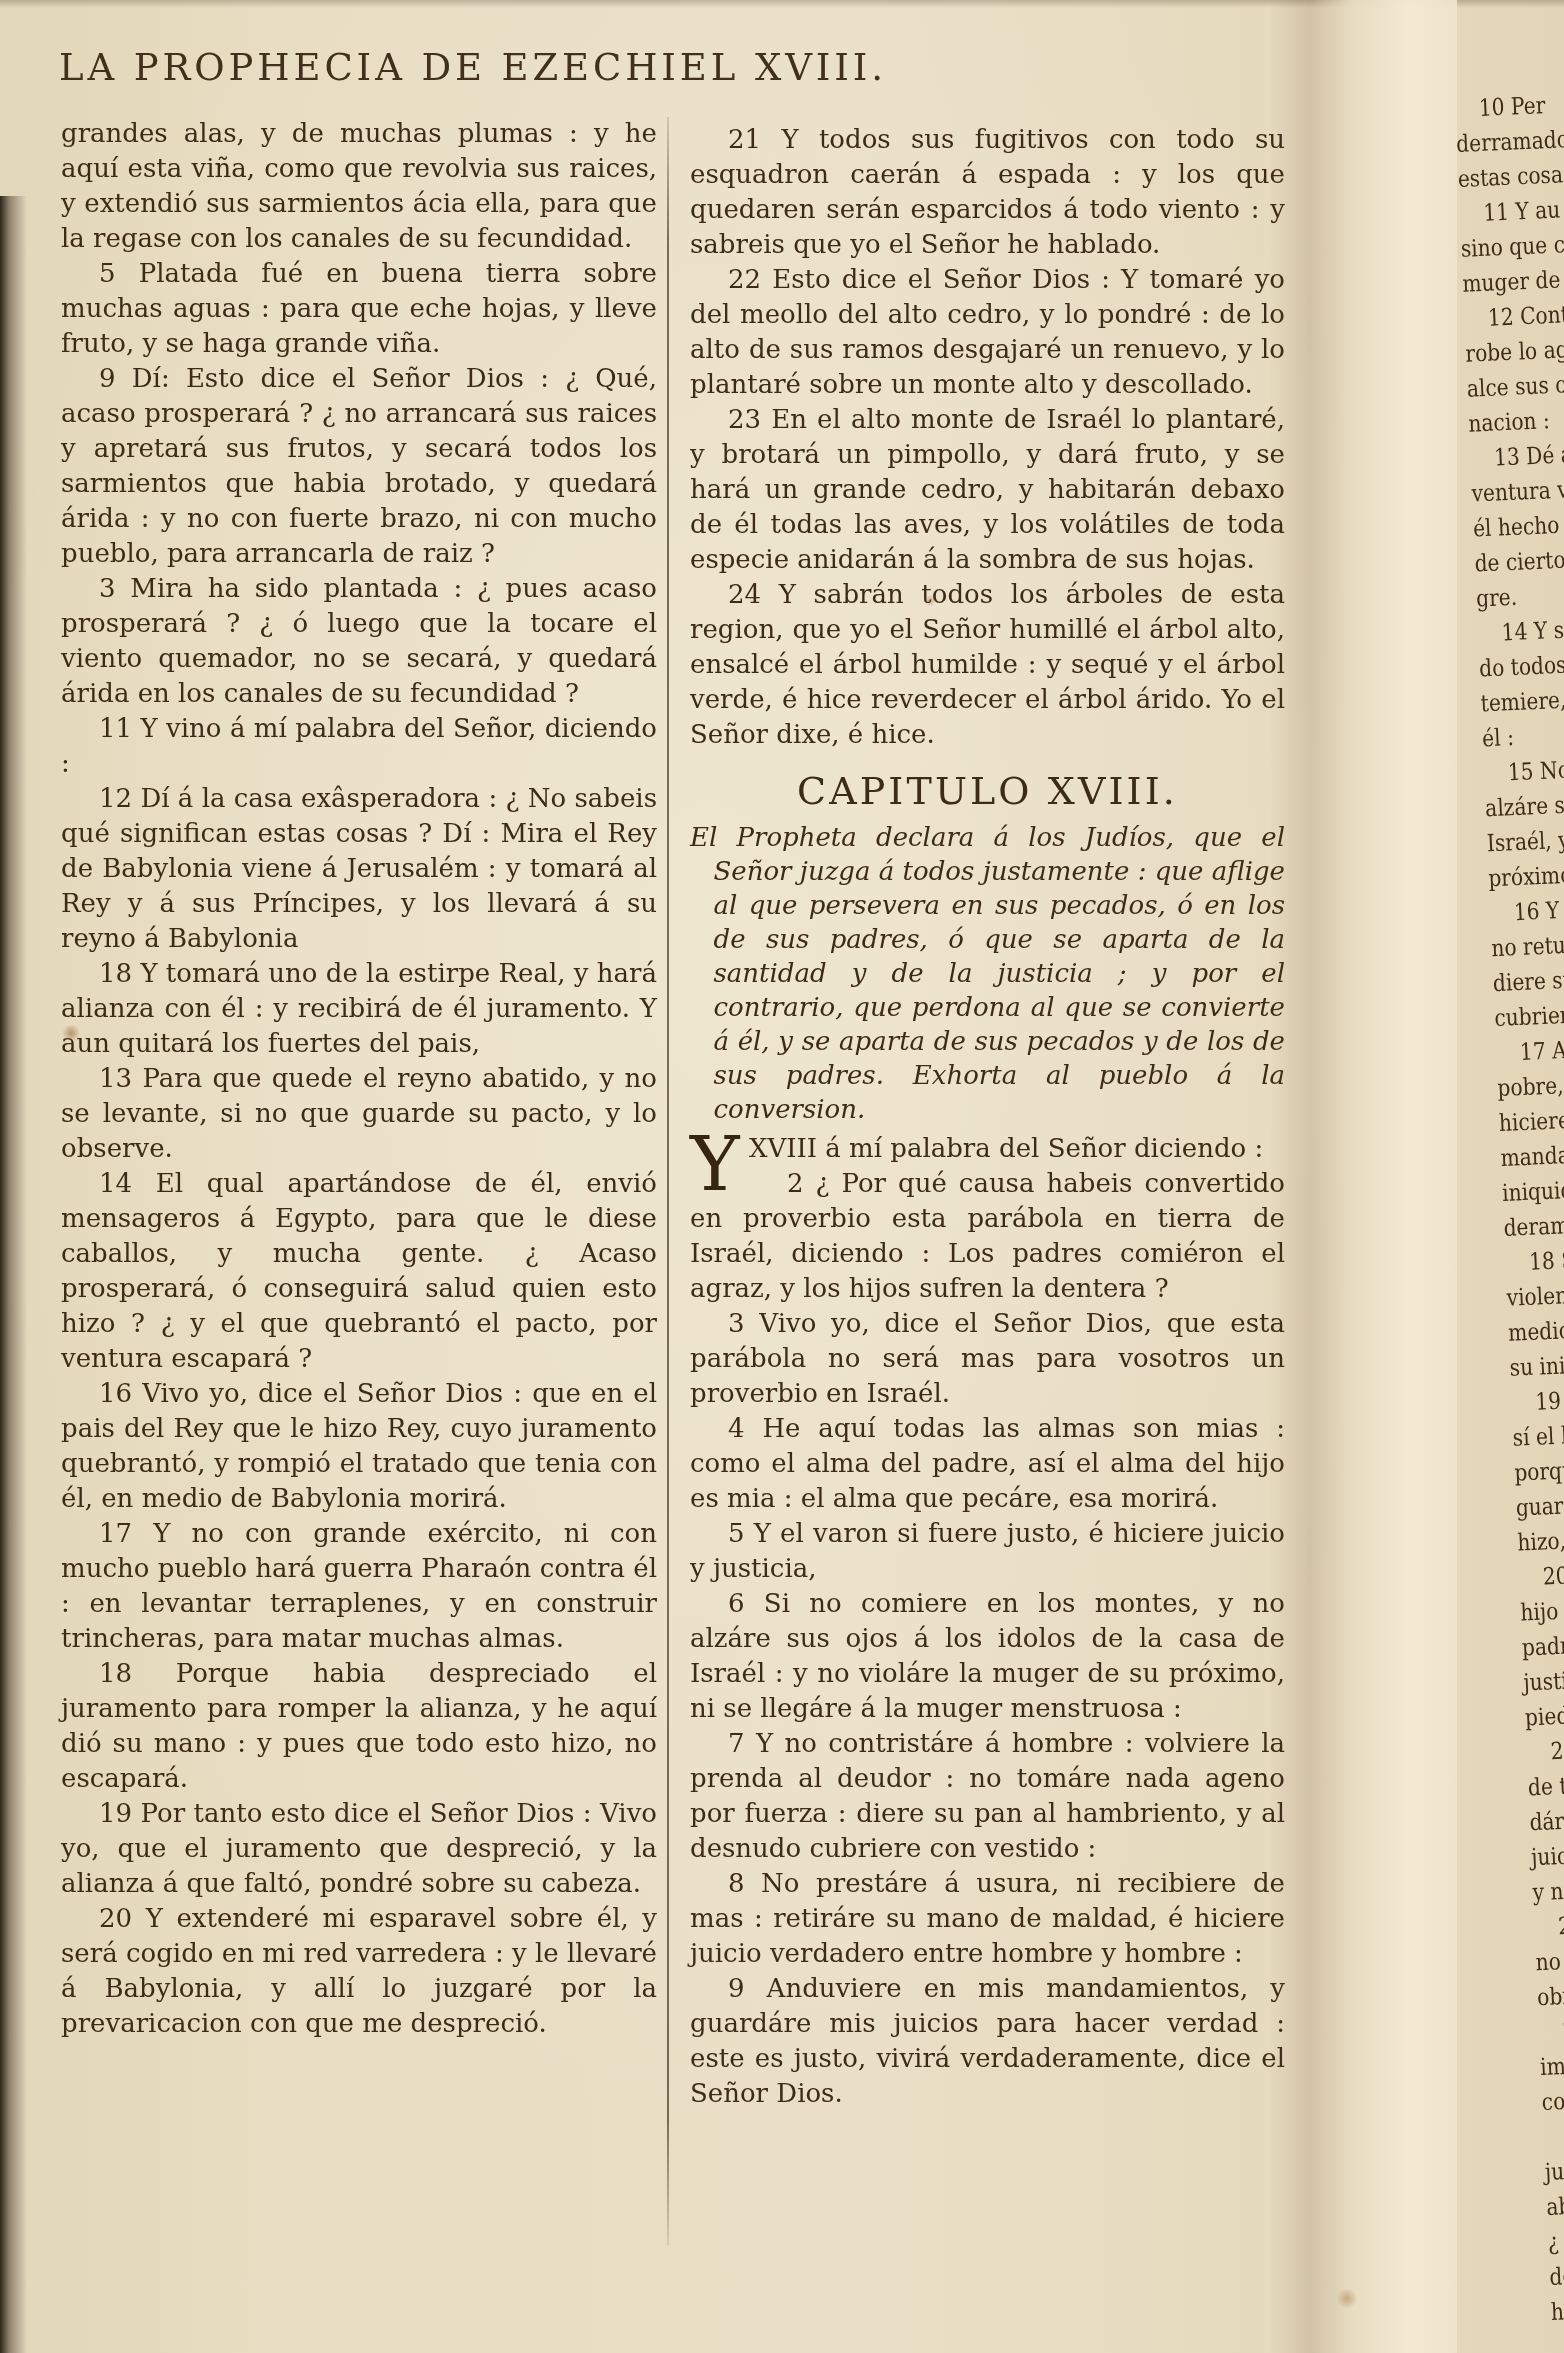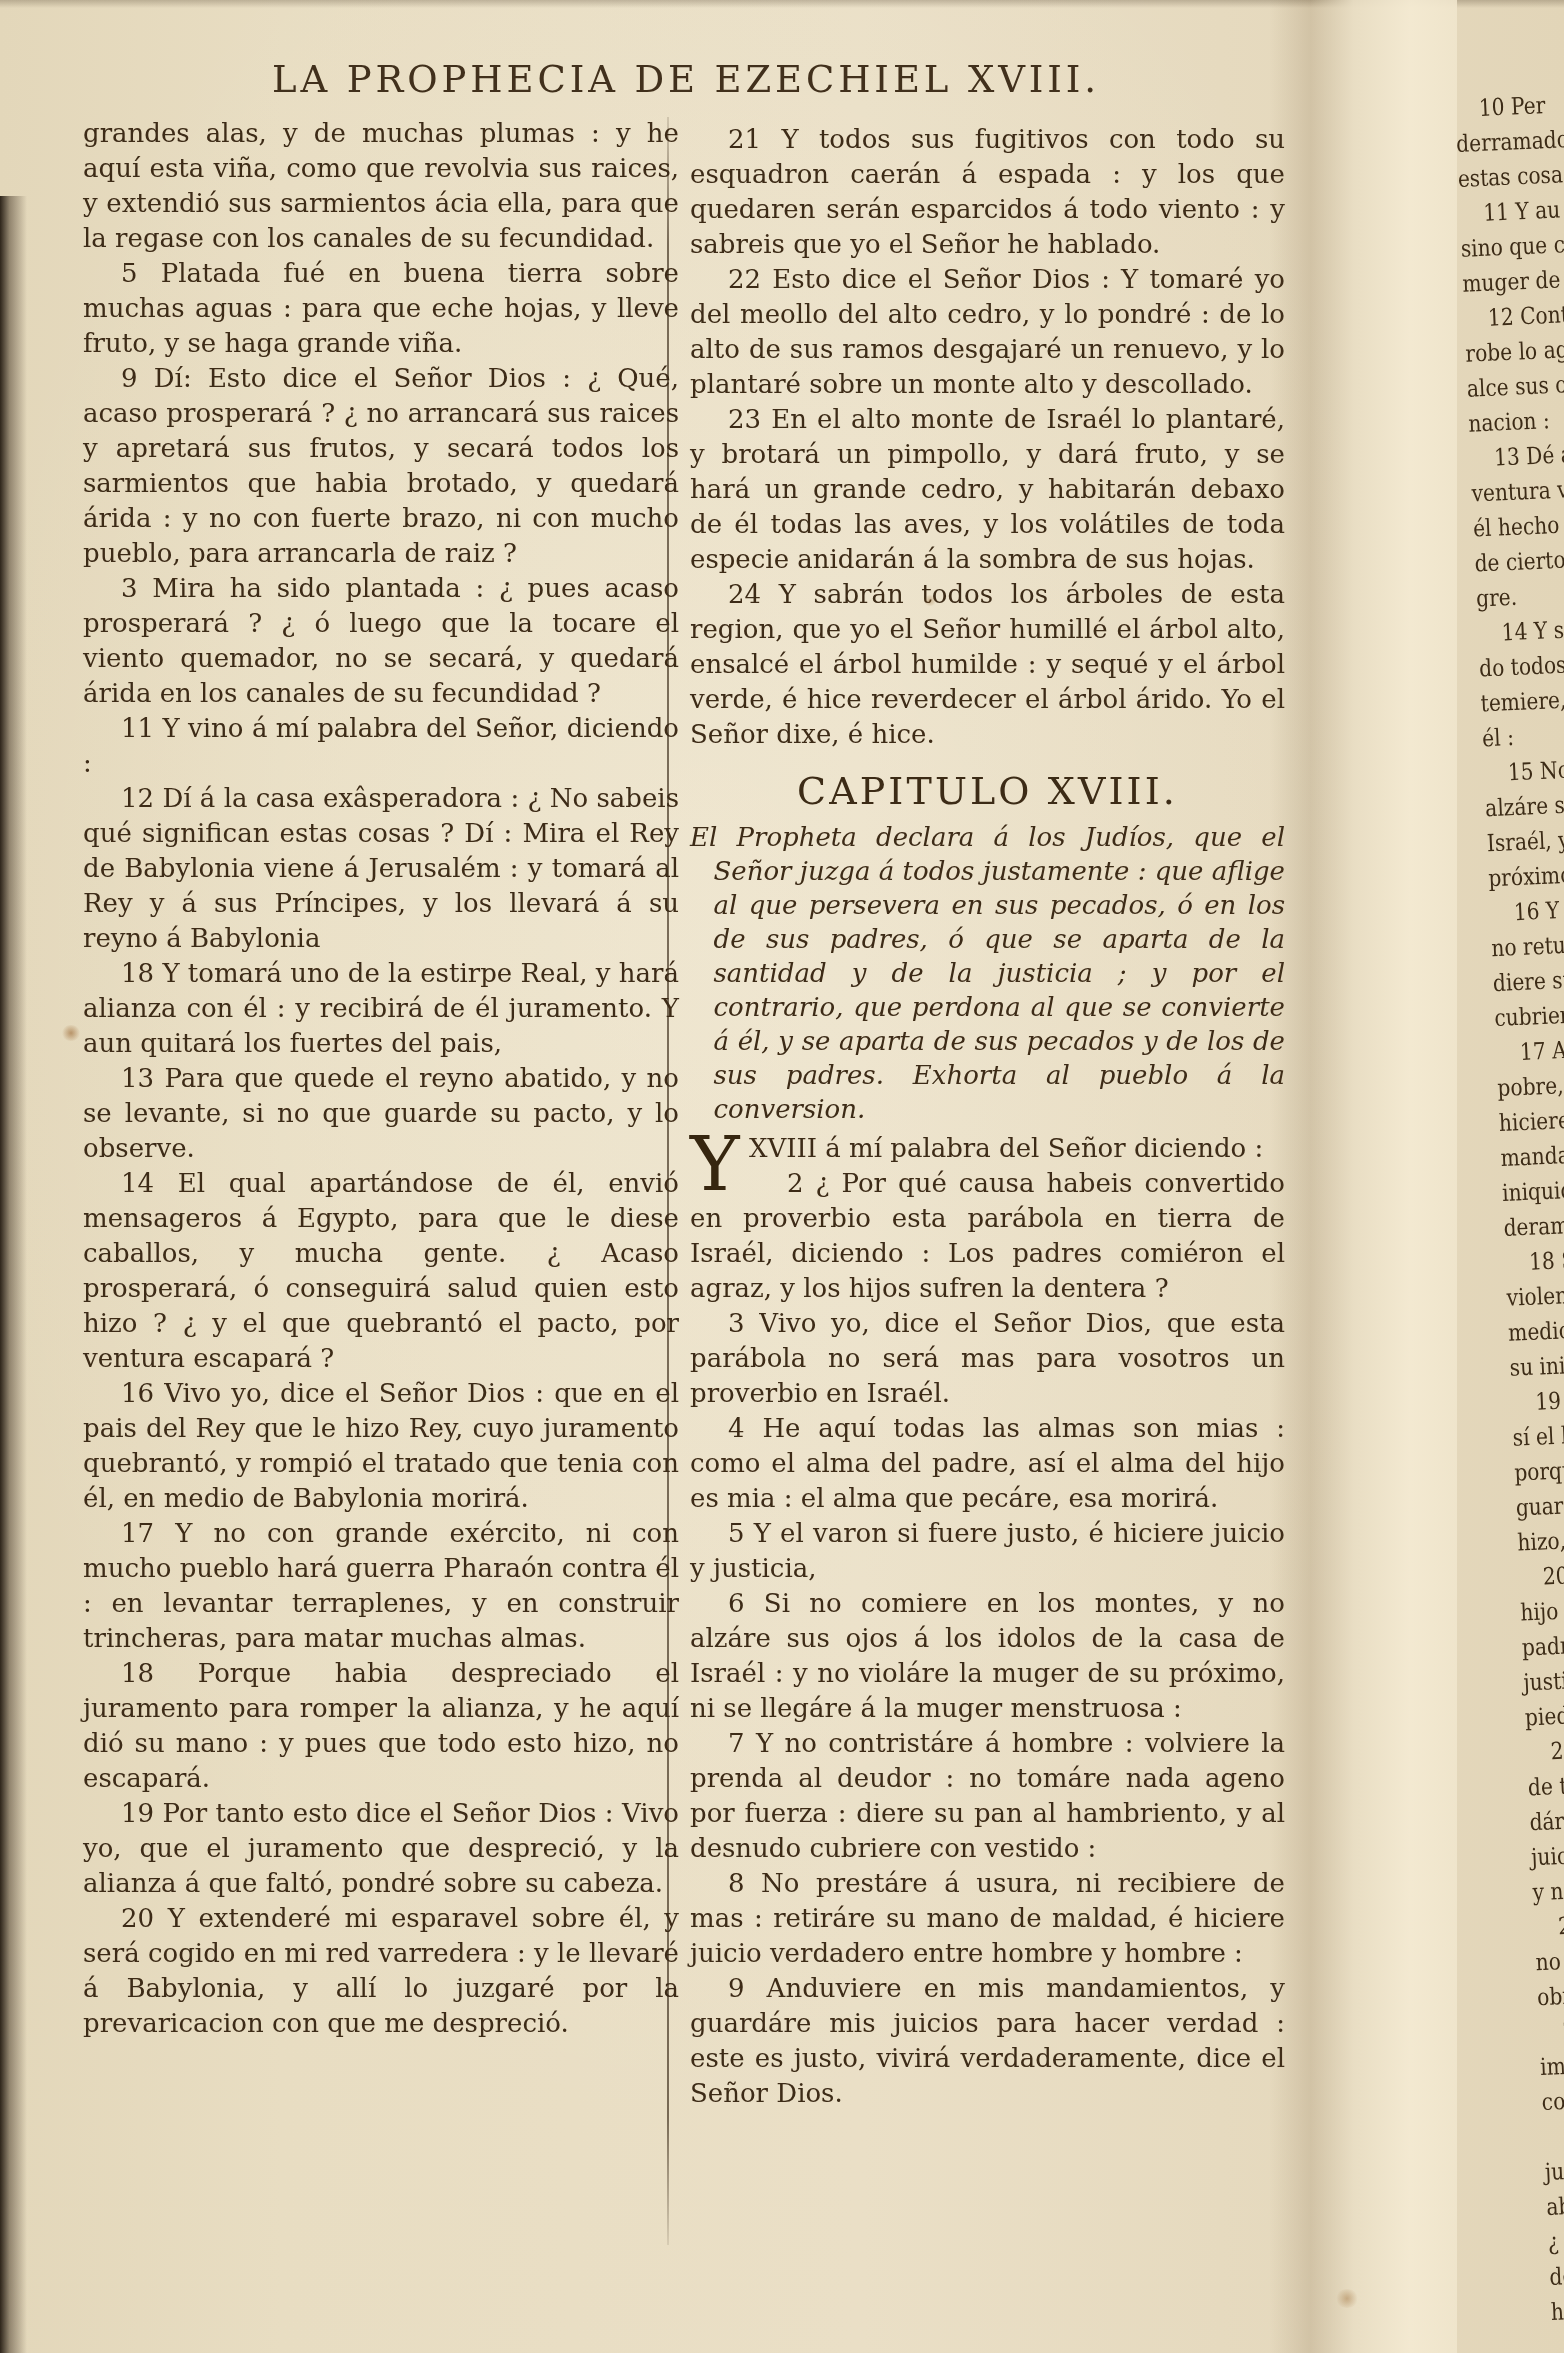--- a/index.html
+++ b/index.html
@@ -25,35 +25,35 @@
   
   .stain{position:absolute;border-radius:50%;pointer-events:none;}
   .stain.s1{left:61px;top:1025px;width:20.3px;height:15.6px;
     background:radial-gradient(circle,rgba(146,90,34,0.55),rgba(146,90,34,0) 70%);}
   .stain.s2{left:1335px;top:2289px;width:23.5px;height:19px;
     background:radial-gradient(circle,rgba(150,98,40,0.4),rgba(150,98,40,0) 70%);}
   .stain.s3{left:923px;top:595px;width:14px;height:11px;
     background:radial-gradient(circle,rgba(130,84,30,0.35),rgba(130,84,30,0) 70%);}
 
   .running-header{
-    position:absolute;left:59px;top:58px;width:1041px;
-    text-align:right;
+    position:absolute;left:59px;top:46px;width:1041px;
+    text-align:left;
     font-size:37px;letter-spacing:3.9px;
     color:#41301c;
     white-space:nowrap;
   }
 
   .col{
     position:absolute;
     font-size:26px;line-height:35px;
     text-align:justify;
   }
   .col p{margin:0;text-indent:38px;}
   .col p.noindent{text-indent:0;}
-  .col-left{left:61px;top:116px;width:596px;margin-left:22px;}
+  .col-left{left:61px;top:116px;width:596px;}
   .col-mid{left:690px;top:122px;width:595px;}
 
   .divider{
     position:absolute;left:667px;top:117px;width:2.3px;height:2128px;
     background:linear-gradient(180deg, rgba(58,42,24,0.15), rgba(58,42,24,0.65) 6%, rgba(58,42,24,0.65) 94%, rgba(58,42,24,0.1));
   }
 
   .chapter-heading{
     text-align:center;text-indent:0 !important;
     font-size:38px;letter-spacing:3.1px;

